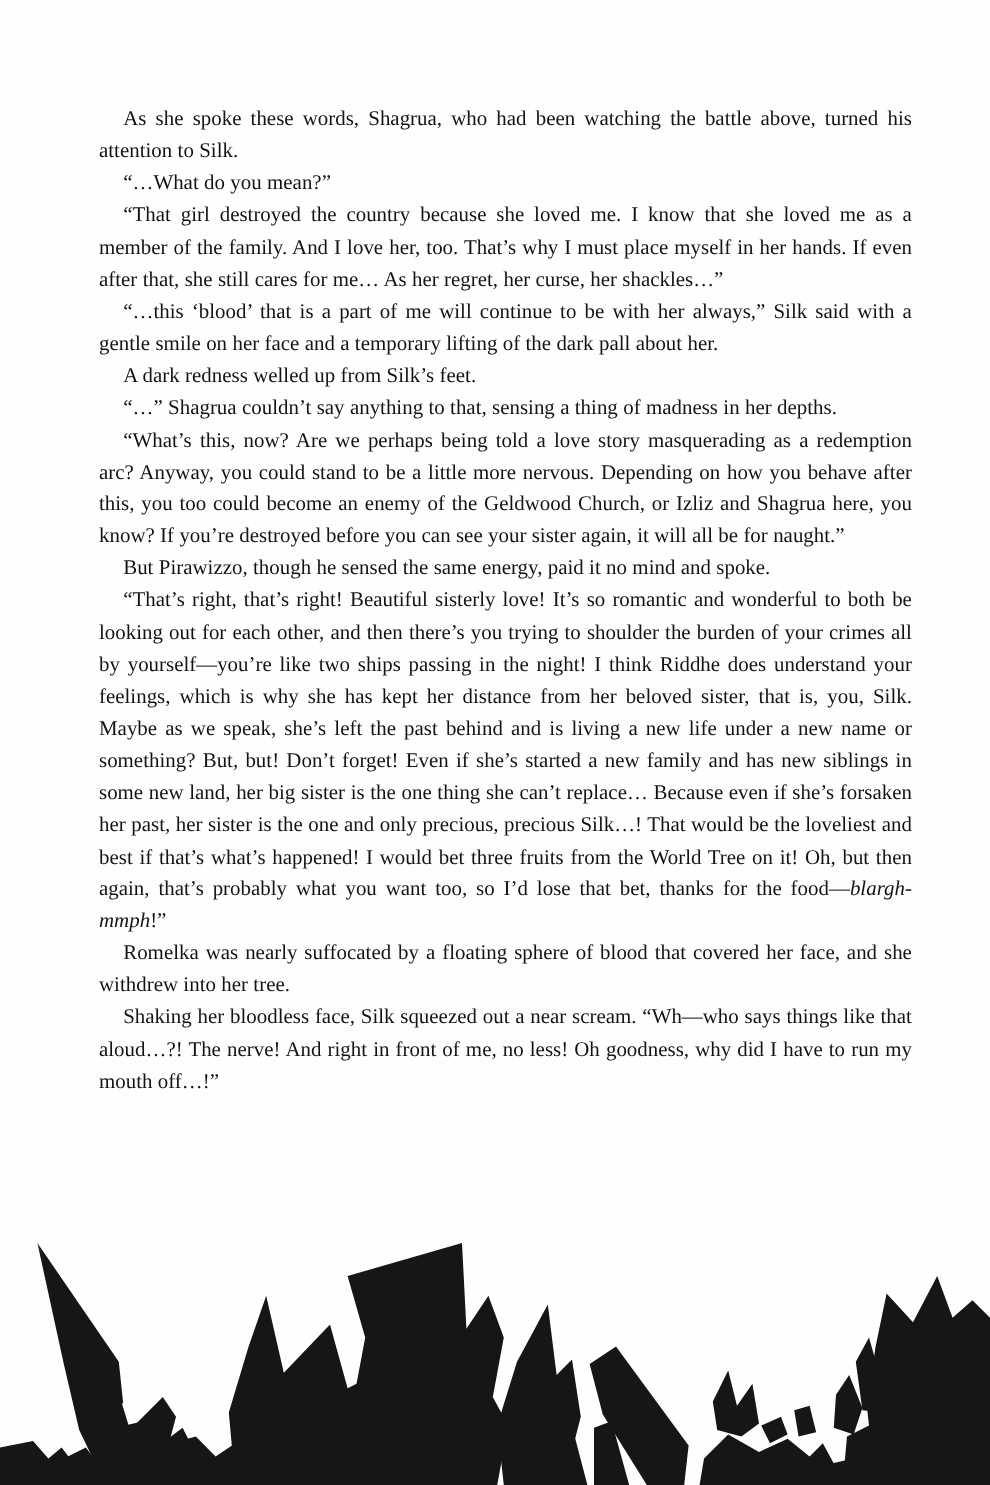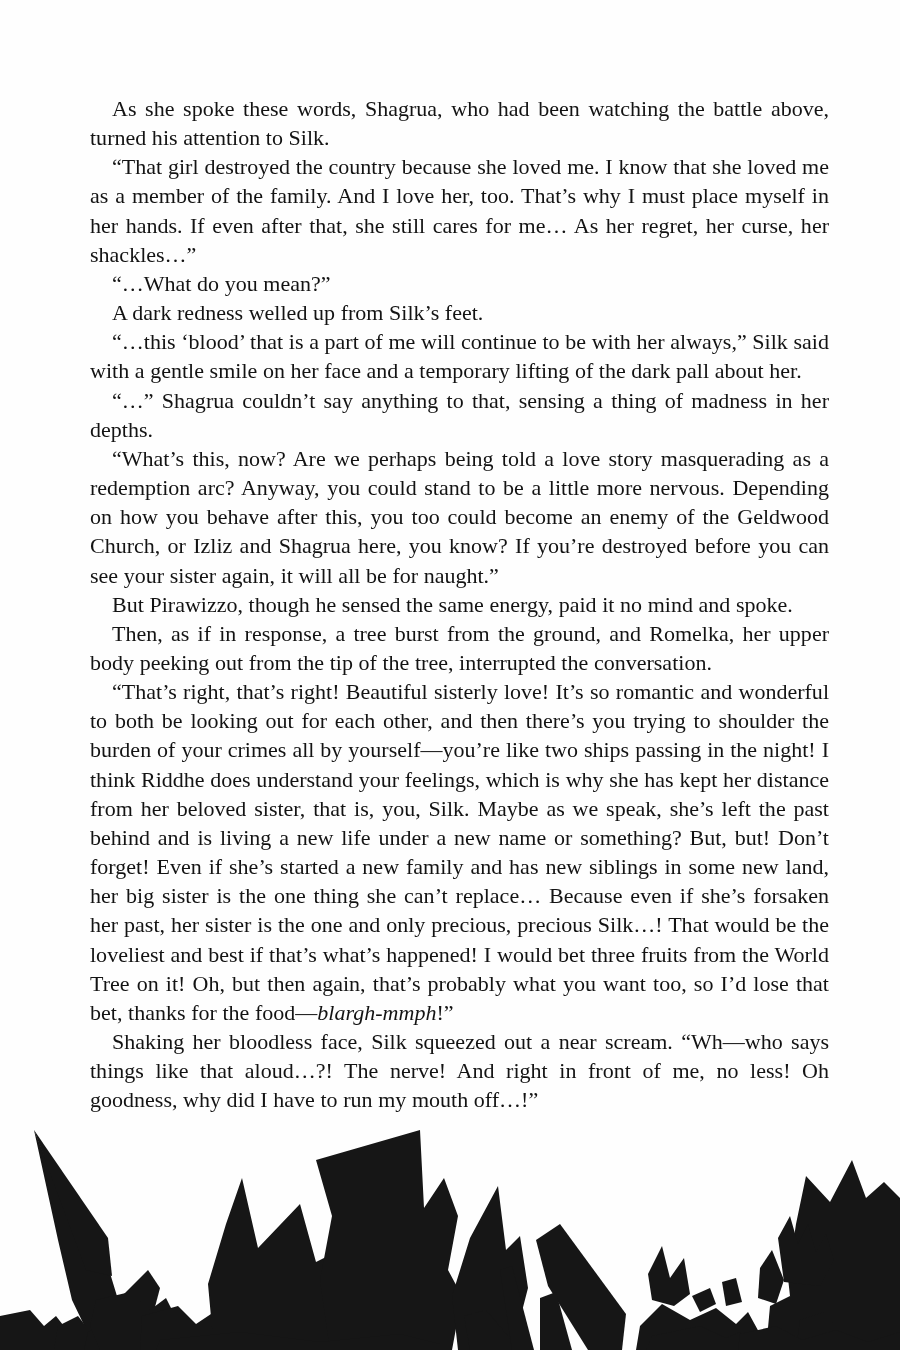--- a/index.html
+++ b/index.html
@@ -26,21 +26,21 @@
     left: 90px;
     top: 94px;
     width: 739px;
   }
 
   p.para {
     margin: 0;
     text-indent: 22px;
     text-align: justify;
     text-justify: inter-word;
-    font-size: 22px;
+    font-size: 19px;
     line-height: 29.15px;
     color: #131313;
     letter-spacing: 0.01px;
     word-spacing: 0.1px;
     -webkit-font-smoothing: antialiased;
   }
 
   p.para.last-line-loose {
     text-align-last: left;
   }
@@ -63,31 +63,31 @@
   }
 </style>
 </head>
 <body>
 
 <div class="page">
 
   <div class="text-column">
 
     <p class="para">As she spoke these words, Shagrua, who had been watching the battle above, turned his attention to Silk.</p>
+    <p class="para last-line-loose">“…What do you mean?”</p>
     <p class="para">“That girl destroyed the country because she loved me. I know that she loved me as a member of the family. And I love her, too. That’s why I must place myself in her hands. If even after that, she still cares for me… As her regret, her curse, her shackles…”</p>
-    <p class="para last-line-loose">“…What do you mean?”</p>
+    <p class="para">“…this ‘blood’ that is a part of me will continue to be with her always,” Silk said with a gentle smile on her face and a temporary lifting of the dark pall about her.</p>
     <p class="para last-line-loose">A dark redness welled up from Silk’s feet.</p>
-    <p class="para">“…this ‘blood’ that is a part of me will continue to be with her always,” Silk said with a gentle smile on her face and a temporary lifting of the dark pall about her.</p>
     <p class="para">“…” Shagrua couldn’t say anything to that, sensing a thing of madness in her depths.</p>
     <p class="para">“What’s this, now? Are we perhaps being told a love story masquerading as a redemption arc? Anyway, you could stand to be a little more nervous. Depending on how you behave after this, you too could become an enemy of the Geldwood Church, or Izliz and Shagrua here, you know? If you’re destroyed before you can see your sister again, it will all be for naught.”</p>
     <p class="para last-line-loose">But Pirawizzo, though he sensed the same energy, paid it no mind and spoke.</p>
-    <p class="para">Then, as if in response, a tree burst from the ground, and Romelka, her upper body peeking out from the tip of the tree, interrupted the conversation.</p>
 
     <p class="para"><span>“That’s right, that’s right! Beautiful sisterly love! It’s so romantic and wonderful to both be looking out for each other, and then there’s you trying to shoulder the burden of your crimes all by yourself—you’re like two ships passing in the night! I think Riddhe does understand your feelings, which is why she has kept her distance from her beloved sister, that is, you, Silk. Maybe as we speak, she’s left the past behind and is living a new life under a new name or something? But, but! Don’t forget! Even if she’s started a new family and has new siblings in some new land, her big sister is the one thing she can’t replace… Because even if she’s forsaken her past, her sister is the one and only precious, precious Silk…! That would be the loveliest and best if that’s what’s happened! I would bet three fruits from the World Tree on it! Oh, but then again, that’s probably what you want too, so I’d lose that bet, thanks for the food—</span><em class="italic">blargh-mmph</em><span>!”</span></p>
 
+    <p class="para">Romelka was nearly suffocated by a floating sphere of blood that covered her face, and she withdrew into her tree.</p>
     <p class="para last-line-loose">Shaking her bloodless face, Silk squeezed out a near scream. “Wh—who says things like that aloud…?! The nerve! And right in front of me, no less! Oh goodness, why did I have to run my mouth off…!”</p>
 
   </div>
 
   <div class="art-layer">
     <svg viewBox="0 0 900 230" xmlns="http://www.w3.org/2000/svg" aria-hidden="true">
       <g fill="#161616">
 
         <path d="M34 10 L90 148 L106 140 L120 186 L142 230 L96 230 L72 180 L58 120 Z"></path>
         <path d="M34 10 L108 118 L112 156 L86 150 Z"></path>

